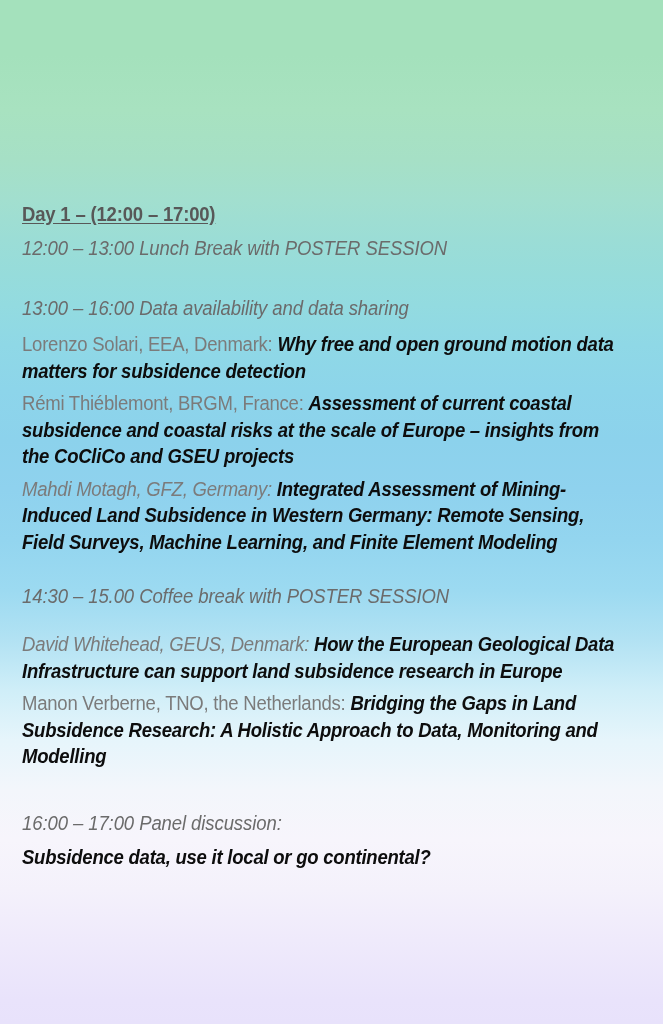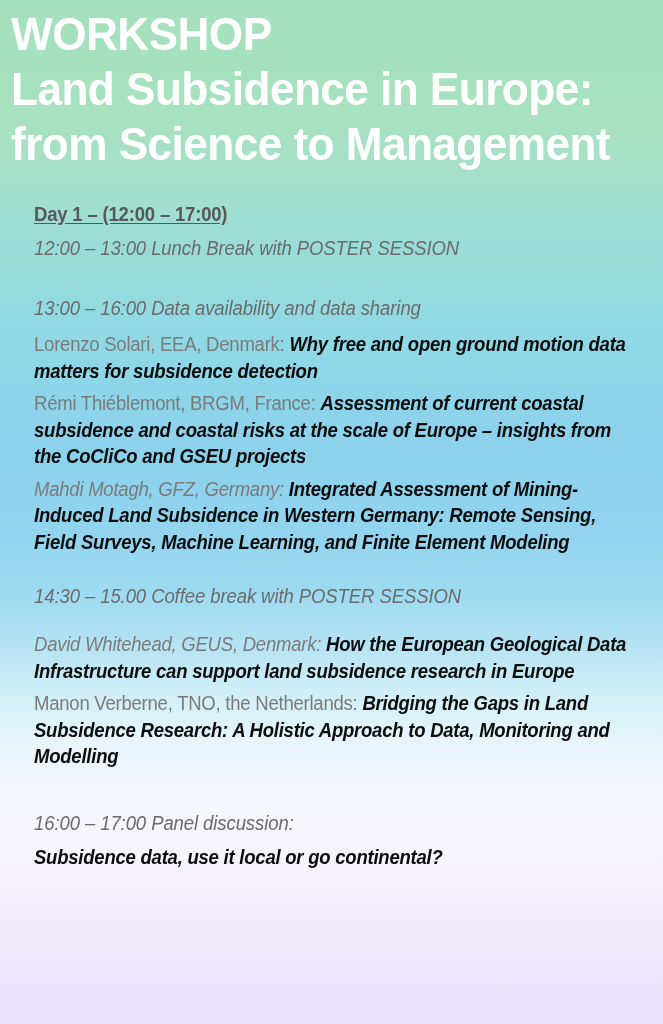--- a/index.html
+++ b/index.html
@@ -58,21 +58,21 @@
     line-height: 55px;
     letter-spacing: -0.6px;
     transform: scaleX(0.94);
     transform-origin: left center;
     white-space: nowrap;
   }
 
   
   .schedule {
     position: absolute;
-    left: 34px;
+    left: 22px;
     top: 203px;
     width: 628px;
   }
 
   .day-heading {
     font-size: 19.5px;
     font-weight: 700;
     color: #585858;
     text-decoration: underline;
     text-underline-offset: 2px;
@@ -127,25 +127,20 @@
     letter-spacing: -0.25px;
     transform: scaleX(0.95);
     transform-origin: left center;
   }
 </style>
 </head>
 <body>
 
 <div class="poster">
 
-  <div class="title-block">
-    <div class="title-line">WORKSHOP</div>
-    <div class="title-line">Land Subsidence in Europe:</div>
-    <div class="title-line">from Science to Management</div>
-  </div>
 
   <div class="schedule">
 
     <div class="day-heading">Day 1 – (12:00 – 17:00)</div>
 
     <div class="slot">12:00 – 13:00 Lunch Break with POSTER SESSION</div>
 
     <div class="gap-lg"></div>
 
     <div class="slot">13:00 – 16:00 Data availability and data sharing</div>

